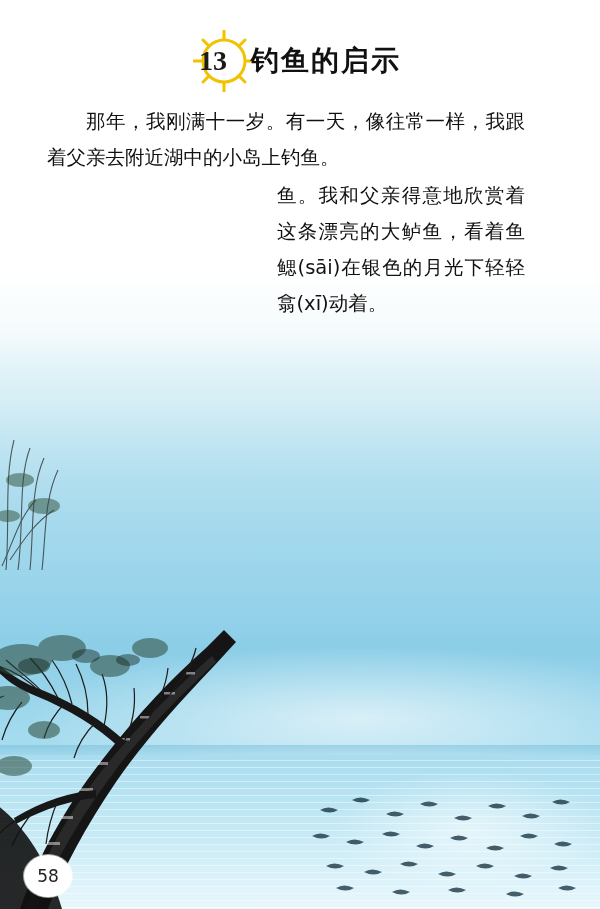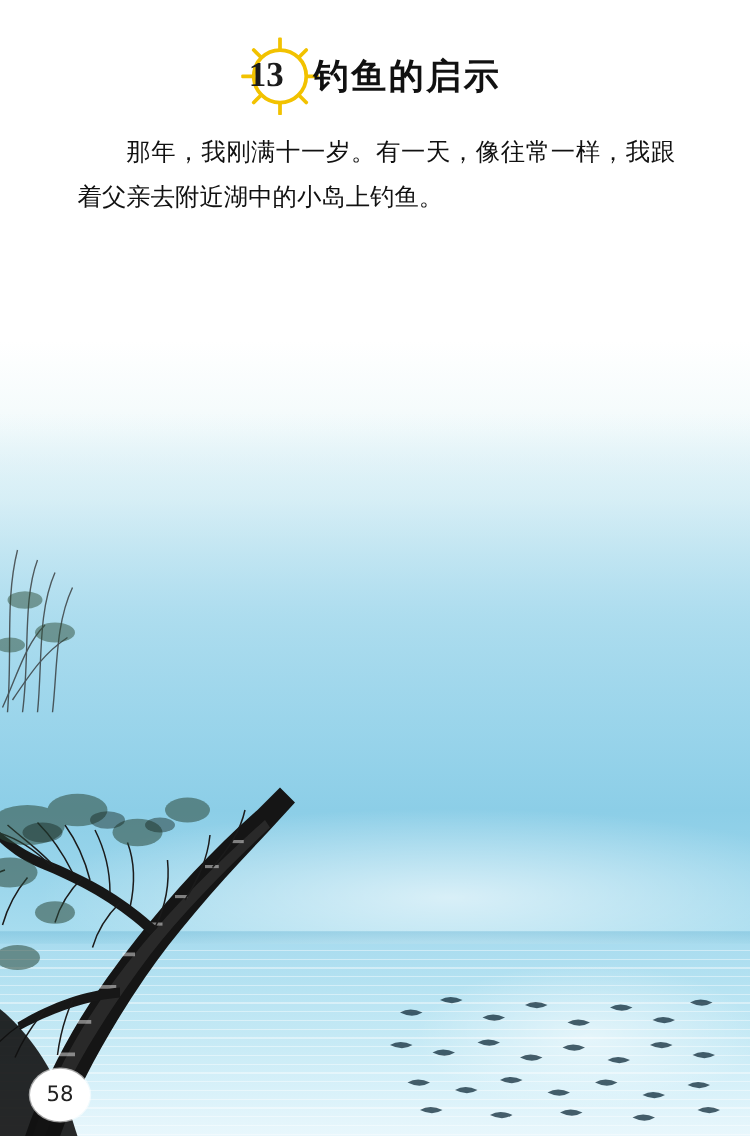--- a/index.html
+++ b/index.html
@@ -105,21 +105,21 @@
     color: #111111;
     letter-spacing: 2px;
     margin-left: 24px;
     vertical-align: middle;
     font-family: "DejaVu Sans", sans-serif;
   }
 
   
   .body-text {
     position: absolute;
-    left: 62px; top: 104px;
+    left: 47px; top: 104px;
     width: 478px;
     font-size: 19.5px;
     line-height: 36px;
     color: #111111;
     font-family: "DejaVu Sans", sans-serif;
     text-align: justify;
     text-justify: inter-character;
   }
   .para {
     margin: 0 0 2px 0;
@@ -305,17 +305,18 @@
       <circle cx="31" cy="31" r="21" fill="none" stroke="#f2c200" stroke-width="3"></circle>
     </svg>
   </div>
 
   <div class="title-row">
     <span class="chap-num">13</span><span class="title-text">钓鱼的启示</span>
   </div>
 
   <div class="body-text">
     <p class="para">那年，我刚满十一岁。有一天，像往常一样，我跟着父亲去附近湖中的小岛上钓鱼。</p>
+    <p class="para narrow">鱼。我和父亲得意地欣赏着这条漂亮的大鲈鱼，看着鱼鳃(sāi)在银色的月光下轻轻翕(xī)动着。</p>
   </div>
 
   <div class="page-num">58</div>
 
 </div>
 
 </body></html>

